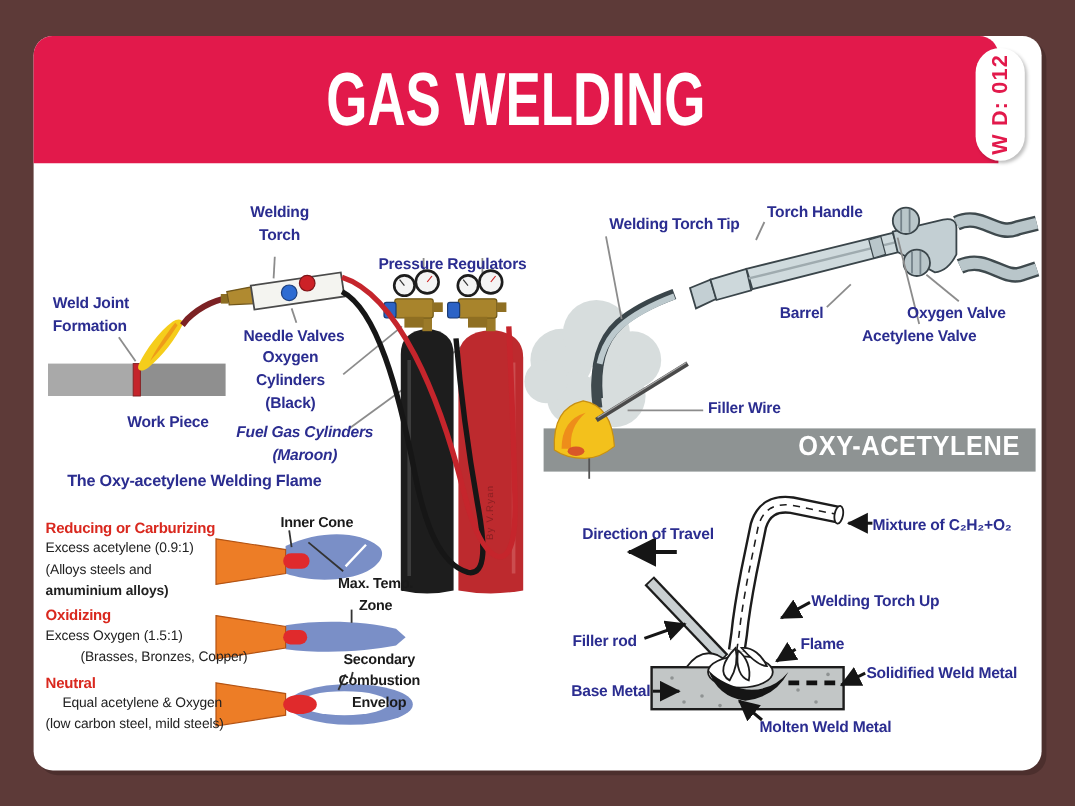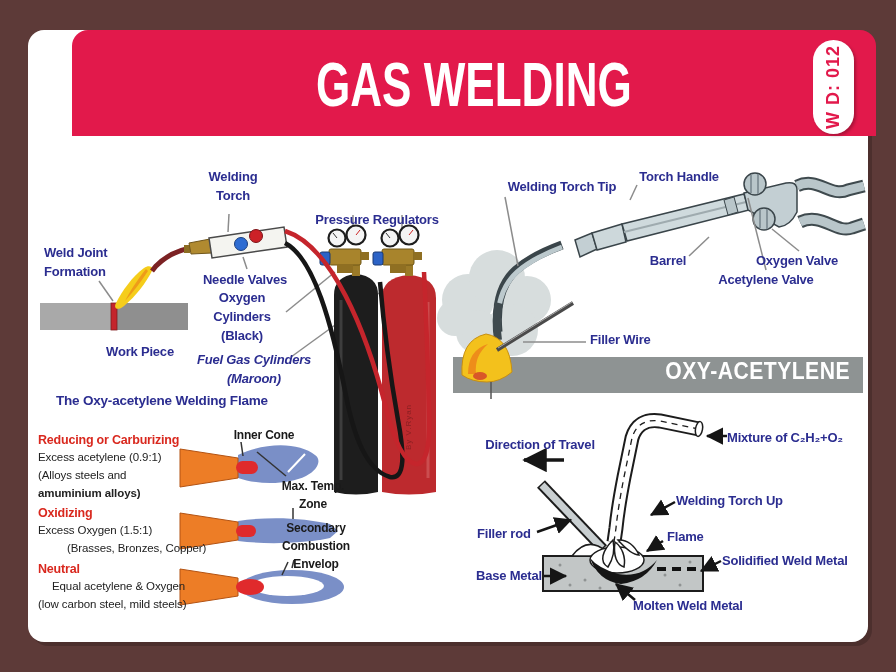--- a/index.html
+++ b/index.html
@@ -10,21 +10,21 @@
   }
   .card{
     position:absolute;left:28px;top:30px;width:840px;height:612px;
     background:#ffffff;border-radius:16px;
     box-shadow:4px 4px 0 rgba(0,0,0,0.18);
   }
   .hdr{
     position:absolute;left:28px;top:30px;width:804px;height:106px;
     background:var(--banner_crimson,#e2194b);
     border-radius:16px 16px 0 0;
-    display:flex;align-items:center;justify-content:center;margin-left:44px;
+    display:flex;align-items:center;justify-content:center;
   }
   .title{
     color:#ffffff;font-weight:bold;font-size:58px;letter-spacing:0px;
     transform:scale(0.76,1.08);transform-origin:center;
     white-space:nowrap;
   }
   .badge{
     position:absolute;left:813px;top:40px;width:41px;height:94px;
     background:#ffffff;border-radius:21px;
     display:flex;align-items:center;justify-content:center;
@@ -268,21 +268,21 @@
 <div class="lab body-t" style="left:38px;top:521px;">Excess Oxygen (1.5:1)</div>
 <div class="lab body-t" style="left:38px;top:539px;margin-left:29px;">(Brasses, Bronzes, Copper)</div>
 
 <div class="lab red-h" style="left:38px;top:560px;">Neutral</div>
 <div class="lab body-t" style="left:38px;top:577px;padding-left:14px;">Equal acetylene &amp; Oxygen</div>
 <div class="lab body-t" style="left:38px;top:595px;">(low carbon steel, mild steels)</div>
 
 <div class="lab callout c" style="left:240px;top:426px;">Inner Cone</div>
 <div class="lab callout c" style="left:289px;top:477px;">Max. Temp.
 Zone</div>
-<div class="lab callout c" style="left:292px;top:519px;">Secondary
+<div class="lab callout c" style="left:292px;top:540px;">Secondary
 Combustion
 Envelop</div>
 
 <div class="lab navy c" style="left:562px;top:177px;">Welding Torch Tip</div>
 <div class="lab navy c" style="left:679px;top:167px;text-align:right;">Torch Handle</div>
 <div class="lab navy c" style="left:668px;top:251px;">Barrel</div>
 <div class="lab navy c" style="left:797px;top:251px;">Oxygen Valve</div>
 <div class="lab navy c" style="left:766px;top:270px;">Acetylene Valve</div>
 <div class="lab navy" style="left:590px;top:330px;">Filler Wire</div>
 <div class="lab oxy" style="left:850px;top:362px;">OXY-ACETYLENE</div>

